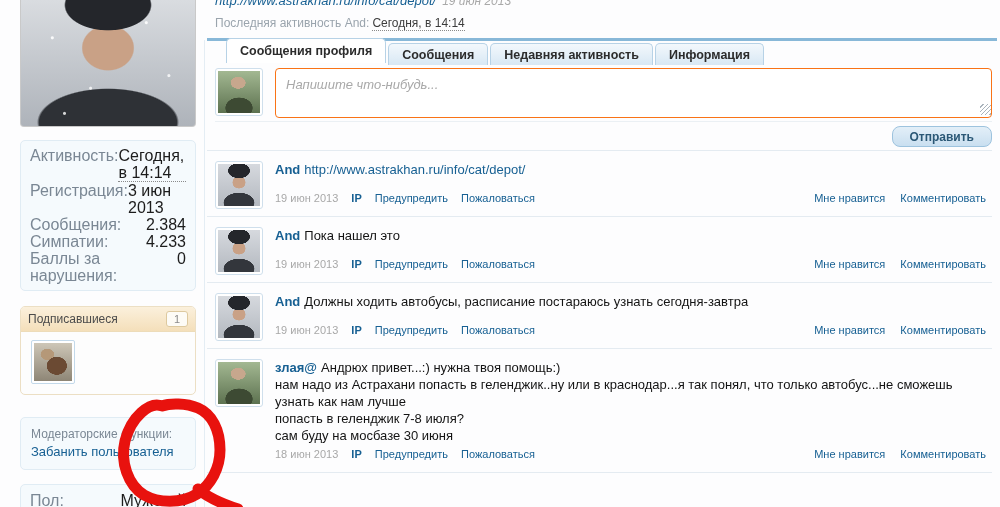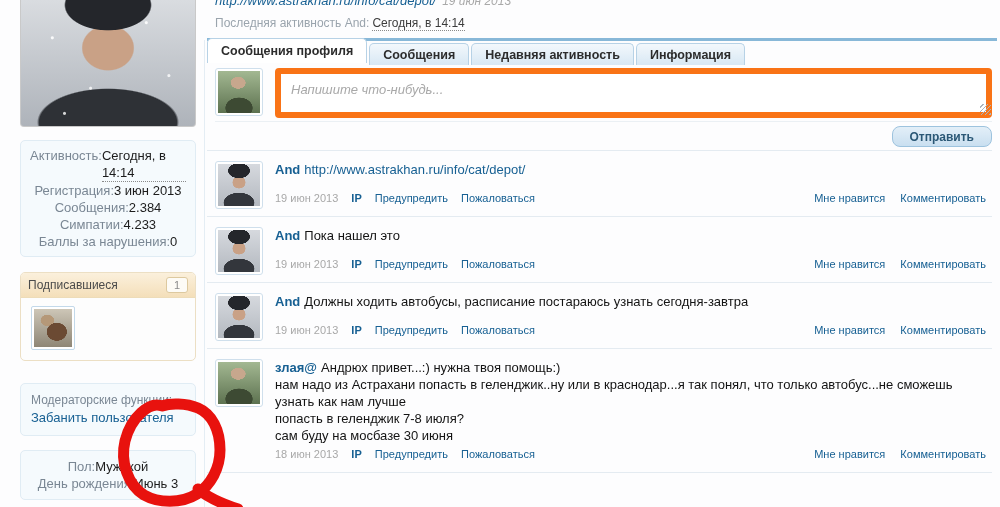--- a/index.html
+++ b/index.html
@@ -15,21 +15,21 @@
       radial-gradient(circle 2px at 18% 30%, rgba(255,255,255,.9) 0 1px, transparent 2px),
       radial-gradient(circle 2px at 72% 18%, rgba(255,255,255,.9) 0 1px, transparent 2px),
       radial-gradient(circle 2px at 40% 70%, rgba(255,255,255,.8) 0 1px, transparent 2px),
       radial-gradient(circle 2px at 85% 60%, rgba(255,255,255,.8) 0 1px, transparent 2px),
       radial-gradient(circle 2px at 25% 90%, rgba(255,255,255,.8) 0 1px, transparent 2px),
       radial-gradient(ellipse 42% 34% at 50% 4%, #24262b 0 58%, transparent 60%),
       radial-gradient(ellipse 25% 30% at 50% 38%, #c9a186 0 58%, transparent 61%),
       radial-gradient(ellipse 68% 45% at 50% 97%, #2e3136 0 58%, transparent 60%),
       linear-gradient(180deg,#d9dce0 0%,#aeb3ba 100%); }
   .side-box { background:#f5fafd; border:1px solid #e0ecf4; border-radius:5px; margin-top:13px; padding:6px 9px; }
-  .stat-row { display:flex; justify-content:center; font-size:13px; line-height:17px; }
+  .stat-row { display:flex; justify-content:space-between; font-size:16px; line-height:17px; }
   .stat-label { color:#7a8794; }
   .stat-value { color:#1c1c1c; }
   .stat-value.dotted { border-bottom:1px dotted #8a8a8a; }
   .stat-value.blue { color:#176093; }
 
   #followers-box { margin-top:15px; padding:0; background:#fdfdfd; border:1px solid #ecdfc4; overflow:hidden; }
   #followers-head { display:flex; justify-content:space-between; align-items:center; height:25px; padding:10px 7px;
       background:linear-gradient(180deg,#fbf0dc 0%,#f4dfba 100%); border-bottom:1px solid #eddcb9; }
   #followers-title { font-size:12px; color:#4b4b4b; }
   #followers-badge { background:#fdfbf6; border:1px solid #ddc99f; border-radius:3px; font-size:11px; color:#8b8b8b; padding:1px 7px; }
@@ -53,37 +53,37 @@
   #quoted-link-line { position:absolute; top:-7px; left:8px; font-size:13px; font-style:italic; white-space:nowrap; }
   #quoted-link-date { color:#a9a9a9; font-size:12px; margin-left:6px; }
   #last-activity-line { position:absolute; top:16px; left:8px; font-size:12px; color:#9aa4ad; }
   #last-activity-value { color:#3c3c3c; border-bottom:1px dotted #8a8a8a; margin-left:3px; }
 
   #tab-strip { position:absolute; top:38px; left:0; width:790px; height:25px; border-top:3px solid #88b8d8; }
   .tab { position:relative; float:left; margin:2px 2px 0 0; height:22px; line-height:22px; padding:0 13px;
       font-size:12.5px; font-weight:bold; color:#2c2c2c; text-align:center; cursor:pointer;
       background:linear-gradient(180deg,#f3f8fc 0%,#d8e8f4 100%); border:1px solid #b7d2e6; border-bottom:none;
       border-radius:5px 5px 0 0; }
-  .tab.first { margin-left:0; }
+  .tab.first { margin-left:19px; }
   .tab.active { margin-top:-3px; height:25px; line-height:25px; background:#fff; border-color:#b7d2e6; }
 
   
   #composer-avatar { position:absolute; top:68px; left:8px; }
   .avatar-frame { width:48px; height:48px; border:1px solid #cfdfec; background:#fff; padding:2px; border-radius:3px; }
   .ph-green { width:100%; height:100%;
       background: radial-gradient(ellipse 30% 24% at 48% 28%, #c7a78d 0 58%, transparent 60%),
                   radial-gradient(ellipse 55% 42% at 50% 88%, #3d4a33 0 58%, transparent 60%),
                   linear-gradient(180deg,#a3b892 0%,#5d7250 100%); }
   .ph-and { width:100%; height:100%;
       background: radial-gradient(ellipse 44% 30% at 50% 16%, #24262b 0 58%, transparent 60%),
                   radial-gradient(ellipse 26% 24% at 50% 44%, #c9a186 0 58%, transparent 61%),
                   radial-gradient(ellipse 62% 40% at 50% 92%, #33363c 0 58%, transparent 60%),
                   linear-gradient(180deg,#d6d9de 0%,#b4b9c0 100%); }
   #composer-input { position:absolute; top:68px; left:68px; width:717px; height:50px; resize:none;
-      border:6px solid #f97316; border-radius:4px; background:#fff; padding:8px 10px;
+      border:1px solid #f97316; border-radius:4px; background:#fff; padding:8px 10px;
       font-family:"Liberation Sans", sans-serif; font-size:13px; font-style:italic; color:#000000; }
   #composer-input::placeholder { color:#a8a8a8; font-style:italic; }
   #resize-handle { position:absolute; top:104px; right:6px; width:11px; height:11px;
       background:repeating-linear-gradient(135deg, transparent 0 2px, #aab4bd 2px 3px); cursor:nwse-resize; }
   #composer-footer { position:absolute; top:121px; left:8px; width:777px; height:28px;
       border-top:1px solid #ebf0f4; }
   #send-button { position:absolute; right:0; top:4px; height:21px; padding:0 17px; font-size:12px; font-weight:bold;
       color:#2b5876; background:linear-gradient(180deg,#e3eff8 0%,#c9dff0 100%);
       border:1px solid #9dc3de; border-radius:8px; cursor:pointer; font-family:"Liberation Sans", sans-serif; }
 

